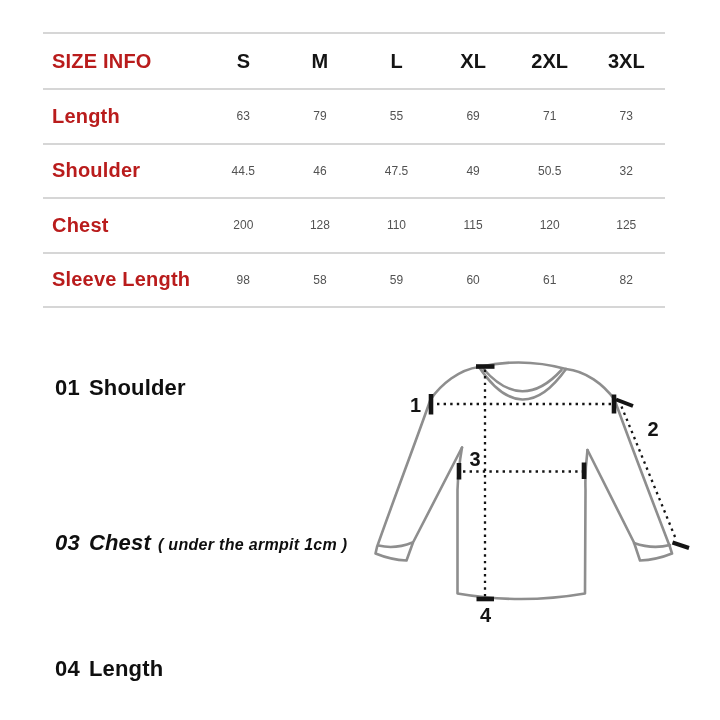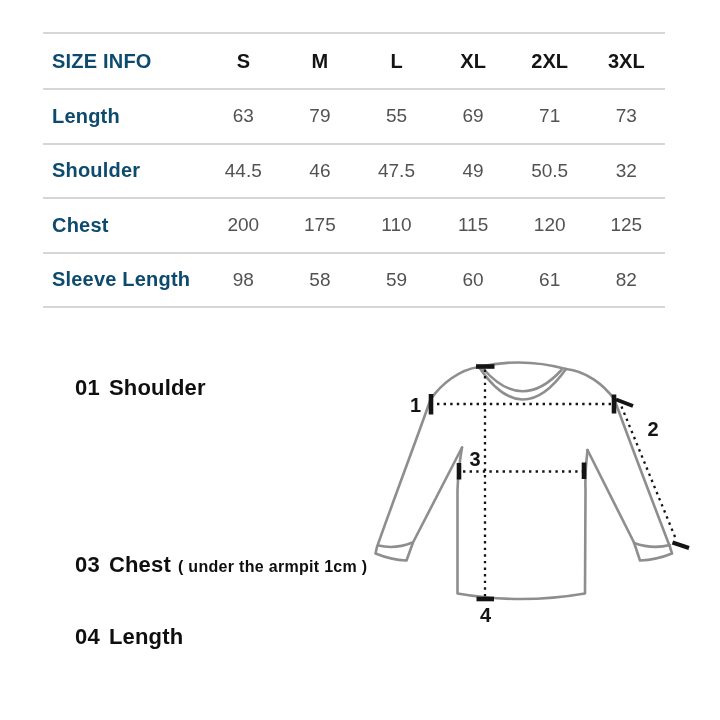--- a/index.html
+++ b/index.html
@@ -18,38 +18,38 @@
   }
   .t-row{
     display:grid;
     grid-template-columns:162px repeat(6,76.6px);
     align-items:center;
     height:52.5px;
     border-bottom:2px solid #d6d6d6;
   }
   .t-row.header{height:54px;}
   .t-label{
-    font-weight:bold;font-size:20px;color:#0c4a6e;
+    font-weight:bold;font-size:20px;color:#b91c1c;
     padding-left:9px;letter-spacing:.2px;white-space:nowrap;
   }
-  .t-cell{text-align:center;font-size:19px;color:#525252;}
+  .t-cell{text-align:center;font-size:12px;color:#525252;}
   .header .t-cell{font-weight:bold;font-size:20px;color:#141414;}
 
   
   .legend-item{
     position:absolute;left:55px;
     font-weight:bold;font-size:22px;color:#0f0f0f;
     white-space:nowrap;letter-spacing:.2px;
   }
-  .legend-item .num{margin-right:9px;margin-left:20px;}
+  .legend-item .num{margin-right:9px;}
   .legend-note{font-size:16px;font-weight:bold;margin-left:7px;letter-spacing:.3px;}
   #legend-1{top:375px;}
   #legend-2{top:463px;}
-  #legend-3{top:552px;}
-  #legend-4{top:624px;}
+  #legend-3{top:530px;font-style:italic;}
+  #legend-4{top:656px;}
 
   
   .diagram{position:absolute;left:350px;top:340px;width:370px;height:310px;}
   .shirt{stroke:#8e8e8e;stroke-width:2.6;fill:none;stroke-linecap:round;stroke-linejoin:round;}
   .dotline{stroke:#141414;stroke-width:2.3;fill:none;stroke-dasharray:2.4 4.2;stroke-linecap:butt;}
   .tick{stroke:#141414;stroke-width:4.6;fill:none;stroke-linecap:butt;}
   .cap{stroke:#141414;stroke-width:4;fill:none;stroke-linecap:butt;}
   .marker-num{font-family:"Liberation Sans","DejaVu Sans",sans-serif;font-weight:bold;font-size:20px;fill:#141414;}
 </style>
 </head>
@@ -84,21 +84,21 @@
       <div class="t-cell">46</div>
       <div class="t-cell">47.5</div>
       <div class="t-cell">49</div>
       <div class="t-cell">50.5</div>
       <div class="t-cell">32</div>
     </div>
 
     <div class="t-row">
       <div class="t-label">Chest</div>
       <div class="t-cell">200</div>
-      <div class="t-cell">175</div>
+      <div class="t-cell">128</div>
       <div class="t-cell">110</div>
       <div class="t-cell">115</div>
       <div class="t-cell">120</div>
       <div class="t-cell">125</div>
     </div>
 
     <div class="t-row">
       <div class="t-label">Sleeve Length</div>
       <div class="t-cell">98</div>
       <div class="t-cell">58</div>

